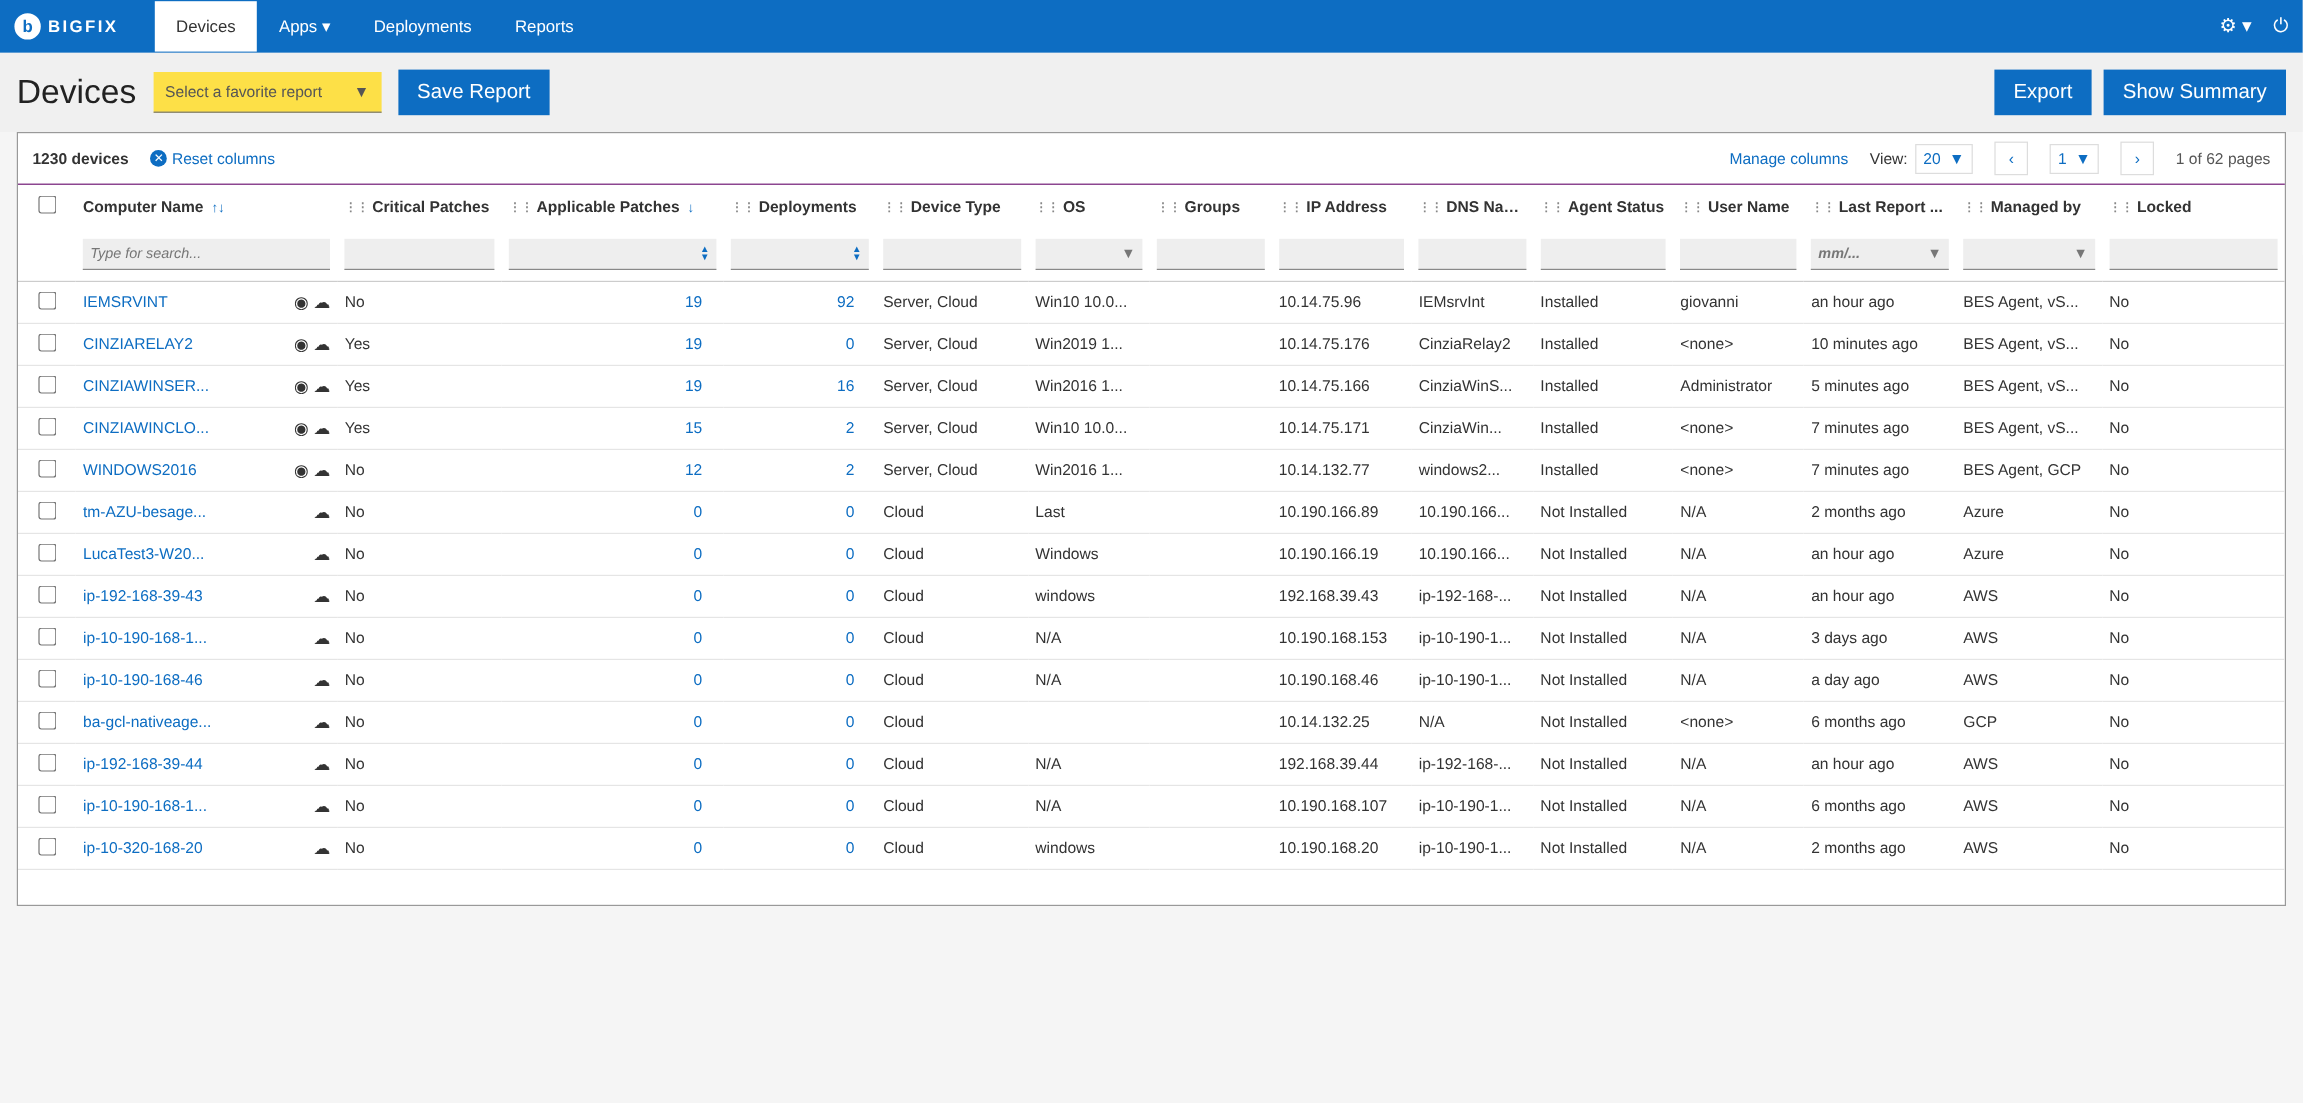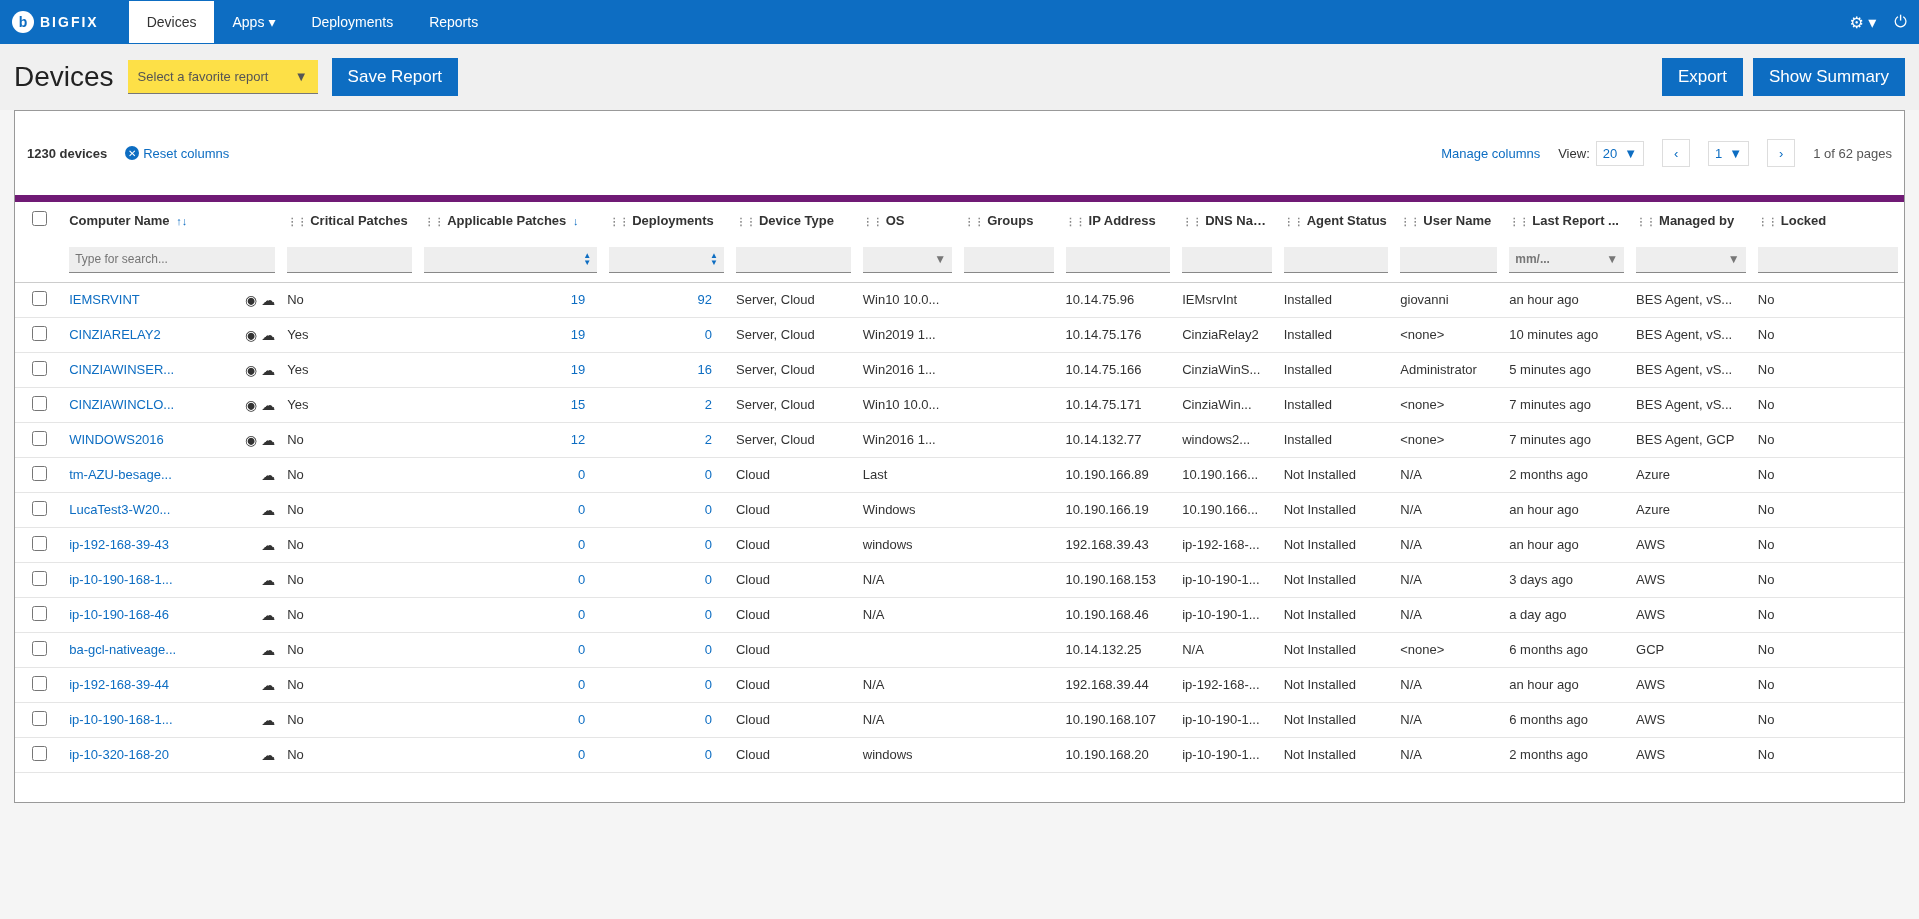--- a/index.html
+++ b/index.html
@@ -12,21 +12,21 @@
 .nav-item { padding: 13px 18px; cursor: pointer; font-size: 14px; display: flex; align-items: center; gap: 4px; }
 .nav-item.active { background: #fff; color: #333; }
 .topbar-right { margin-left: auto; display: flex; gap: 18px; align-items: center; }
 .gear-icon, .power-icon { cursor: pointer; font-size: 16px; }
 .subheader { display: flex; align-items: center; padding: 14px 14px; gap: 14px; background: #f0f0f0; }
 .page-title { font-size: 28px; font-weight: 400; color: #222; }
 .select-report { width: 190px; height: 34px; background: #fde047; border: none; border-bottom: 1px solid #777; padding: 0 10px; color: #555; display: flex; align-items: center; justify-content: space-between; cursor: pointer; }
 .btn-primary { background: #0d6dc2; color: #fff; border: none; padding: 9px 16px; font-size: 17px; cursor: pointer; }
 .subheader-right { margin-left: auto; display: flex; gap: 10px; }
 .grid-wrap { margin: 0 14px 14px 14px; border: 1px solid #999; background: #fff; }
-.toolbar2 { display: flex; align-items: center; padding: 28px 12px; border-bottom: 7px solid #701a75; font-size: 13px; }
+.toolbar2 { display: flex; align-items: center; padding: 7px 12px; border-bottom: 1px solid #701a75; font-size: 13px; }
 .device-count { font-weight: bold; color: #333; margin-right: 18px; }
 .reset-link { color: #0d6dc2; display: flex; align-items: center; gap: 4px; cursor: pointer; }
 .reset-link .x { width: 14px; height: 14px; border-radius: 50%; background: #0d6dc2; color: #fff; display: flex; align-items: center; justify-content: center; font-size: 10px; }
 .toolbar2-right { margin-left: auto; display: flex; align-items: center; gap: 18px; }
 .manage-link { color: #0d6dc2; cursor: pointer; }
 .view-sel { display: flex; align-items: center; gap: 6px; }
 .dd { color: #0d6dc2; cursor: pointer; display: flex; align-items: center; gap: 7px; padding: 4px 6px; border: 1px solid #ddd; }
 .pager-btn { width: 28px; height: 28px; border: 1px solid #ddd; display: flex; align-items: center; justify-content: center; cursor: pointer; color: #0d6dc2; }
 .page-info { color: #555; }
 .table-container { position: relative; height: 600px; overflow: auto; }
@@ -44,21 +44,21 @@
 .col-grp { width: 80px; }
 .col-ip { width: 92px; }
 .col-dns { width: 80px; }
 .col-agent { width: 92px; }
 .col-user { width: 86px; }
 .col-last { width: 100px; }
 .col-mng { width: 96px; }
 .col-lock { width: 120px; }
 .grip { color: #888; margin-right: 3px; font-size: 10px; display: inline-block; vertical-align: middle; }
 .sort-icon { color: #0d6dc2; margin-left: 3px; font-size: 11px; }
-.filter-input { width: 100%; height: 26px; background: #eee; border: none; border-bottom: 1px solid #888; padding: 0 6px; font-size: 12px; }
+.filter-input { width: 100%; height: 26px; background: #eee; border: none; border-bottom: 1px solid #888; padding: 0 6px; font-size: 12px; font-style: italic; }
 .filter-input.with-dd { display: flex; align-items: center; justify-content: space-between; color: #777; padding-right: 6px; }
 .spinner { display: flex; flex-direction: column; gap: 0; color: #0d6dc2; font-size: 8px; line-height: 7px; margin-left: auto; }
 .name-cell { display: flex; align-items: center; justify-content: space-between; }
 .name-link { color: #0d6dc2; cursor: pointer; overflow: hidden; text-overflow: ellipsis; }
 .icons { display: flex; gap: 4px; color: #333; flex-shrink: 0; margin-left: 4px; }
 .cloud-icon, .circ-icon { font-size: 14px; }
 .num-link { color: #0d6dc2; cursor: pointer; }
 .num-col { text-align: right; padding-right: 18px; }
 input[type=checkbox] { width: 15px; height: 15px; }
 </style>

